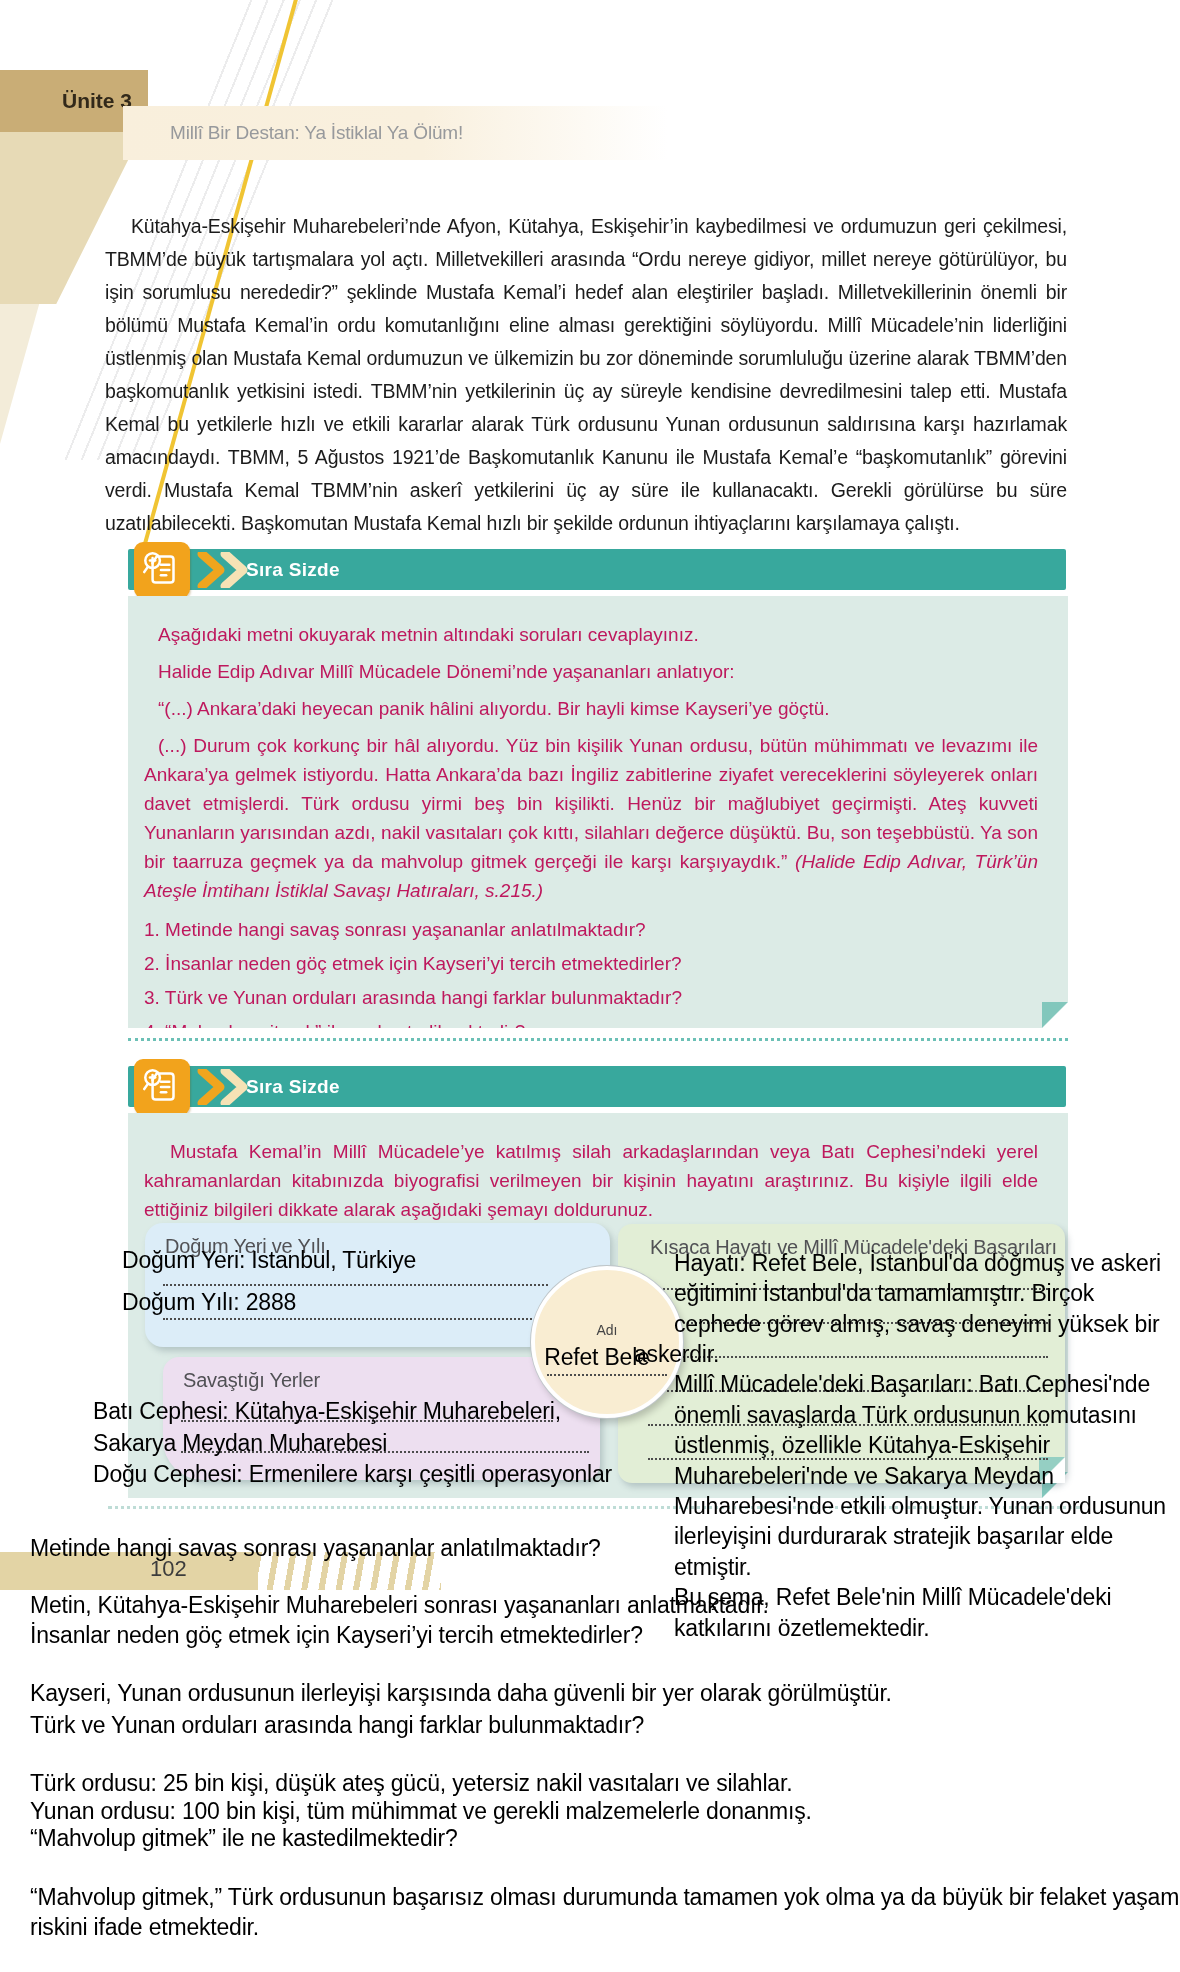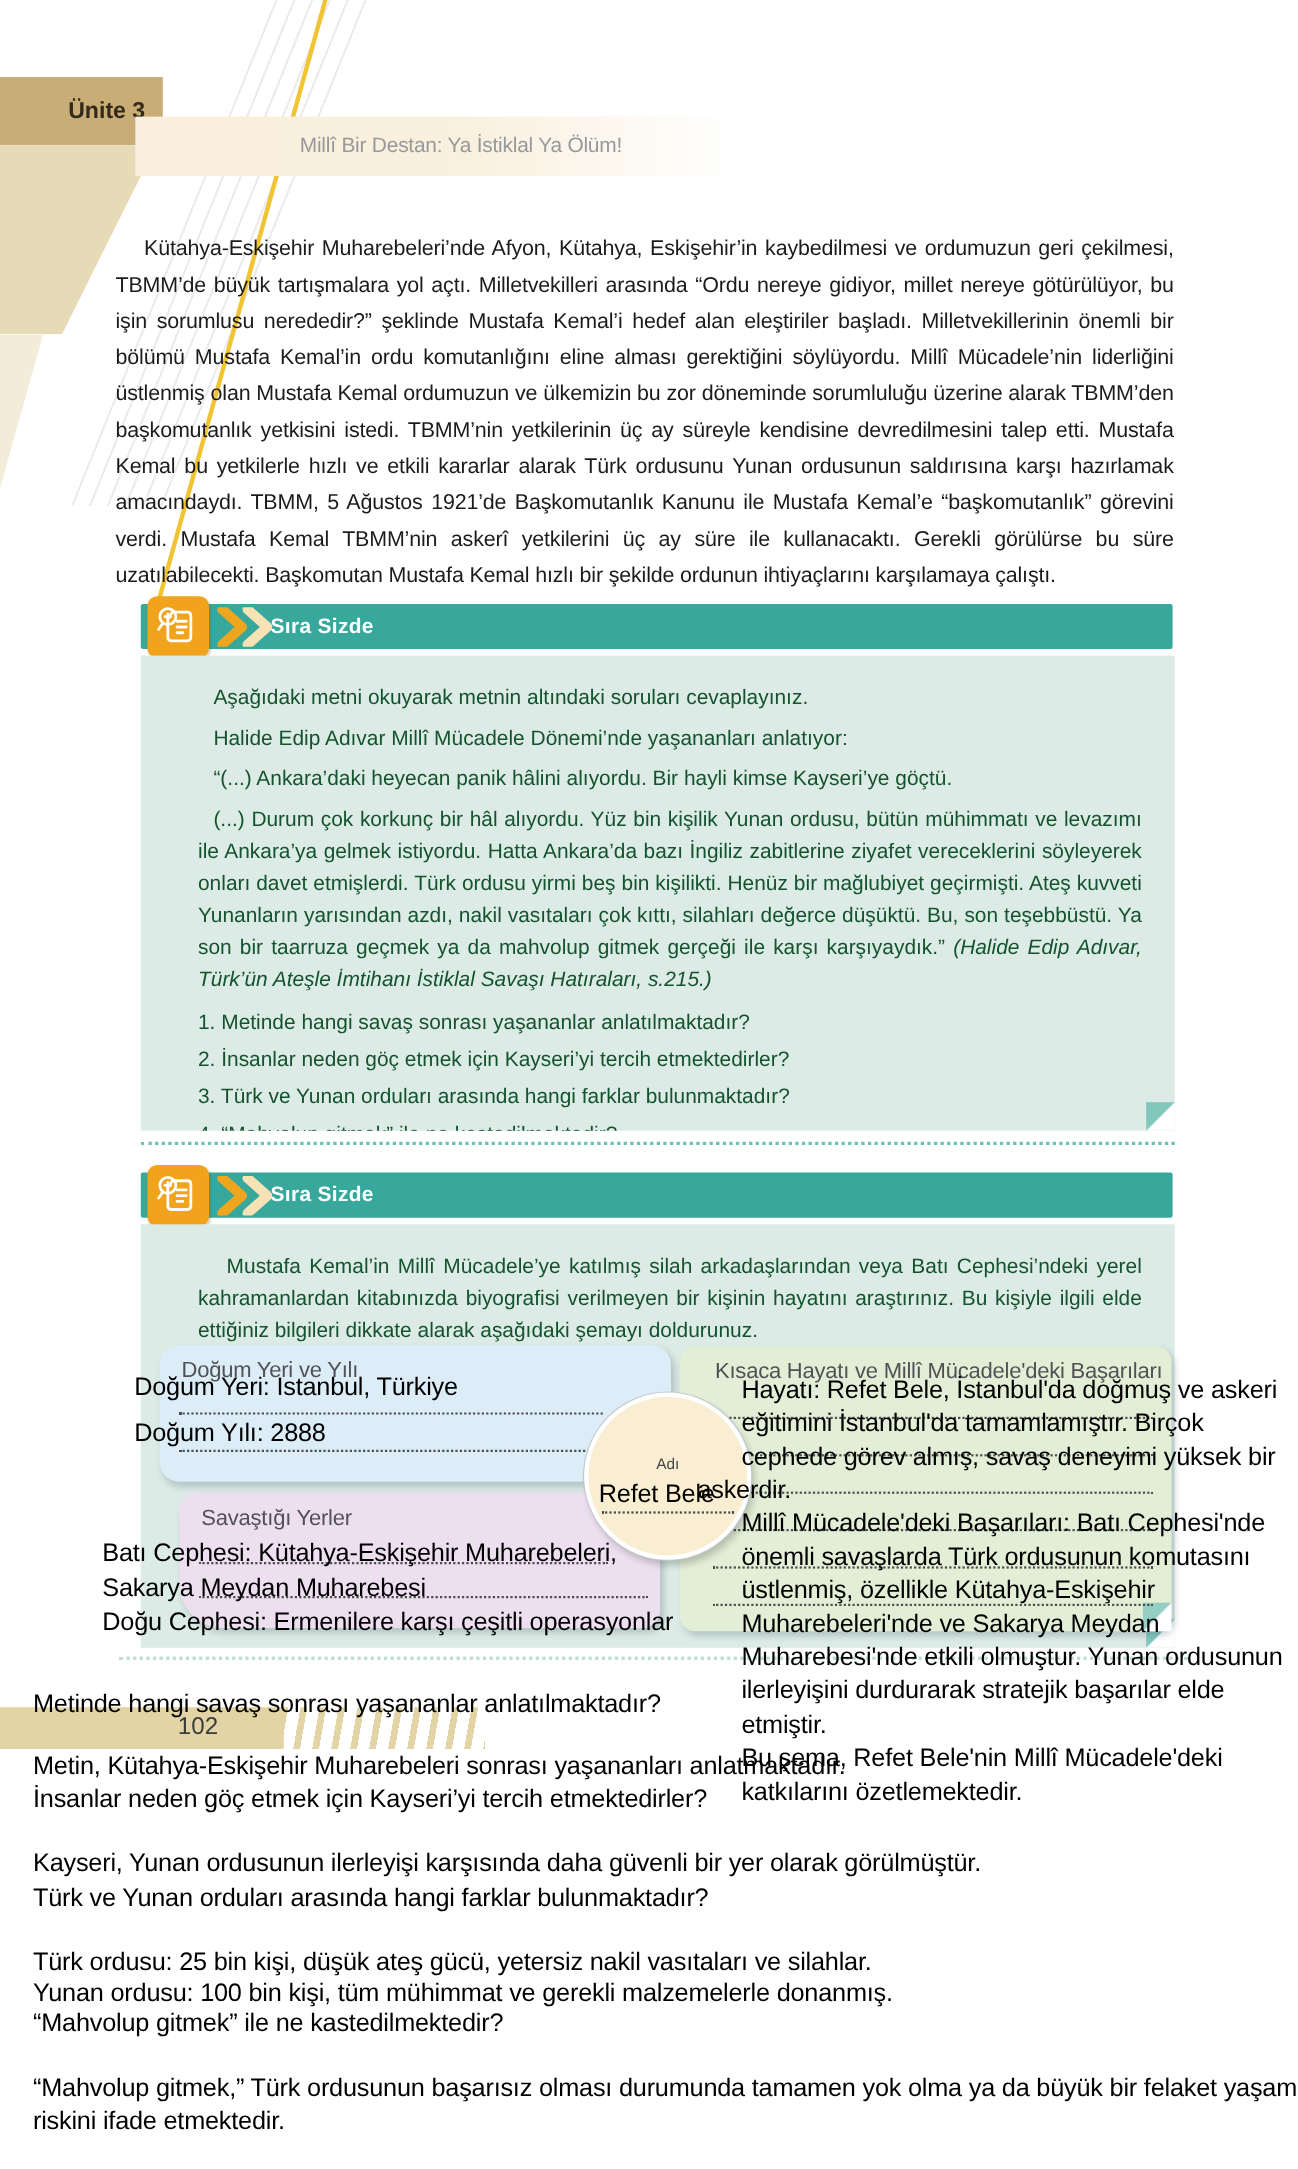--- a/index.html
+++ b/index.html
@@ -14,40 +14,40 @@
   .unit-tab{position:absolute;left:0;top:70px;width:148px;height:62px;background:#c9ad76;
     text-align:right;padding-right:16px;line-height:62px;font-size:21px;font-weight:bold;color:#32291a;}
   .tan-shape{position:absolute;left:0;top:132px;width:148px;height:172px;background:#e7dab6;
     clip-path:polygon(0 0,96% 0,38% 100%,0 100%);}
   .tan-shape2{position:absolute;left:0;top:304px;width:70px;height:140px;background:#f3ecd9;
     clip-path:polygon(0 0,56% 0,0 100%);}
   .yellow-line{position:absolute;left:296px;top:-8px;width:4px;height:575px;background:#f0c433;
     transform:rotate(15.5deg);transform-origin:top center;}
   .title-bar{position:absolute;left:123px;top:106px;width:545px;height:54px;
     background:linear-gradient(to right,#f9efdc 0%,#f9f0de 55%,rgba(249,240,222,0) 100%);}
-  .title-bar span{display:block;padding-left:47px;line-height:54px;font-size:19px;color:#97999c;letter-spacing:-.2px;text-align:center;}
+  .title-bar span{display:block;padding-left:47px;line-height:54px;font-size:19px;color:#97999c;letter-spacing:-.2px;}
 
   
   .main-par{position:absolute;left:105px;top:210px;width:962px;font-size:19.5px;line-height:33px;
     text-align:justify;text-indent:26px;color:#1b1b1b;letter-spacing:-.15px;}
 
   
   .ss-bar{position:absolute;left:128px;width:938px;height:41px;background:#38a89d;border-radius:2px;}
   .ss-label{position:absolute;left:246px;width:200px;height:58px;line-height:41px;color:#ffffff;
     font-weight:bold;font-size:19px;letter-spacing:.3px;}
   .ss-icon{position:absolute;left:134px;width:56px;height:56px;background:#f2a31c;border-radius:9px;
     box-shadow:1px 2px 2px rgba(120,80,0,.25);}
   .ss-icon svg{position:absolute;left:5px;top:5px;}
   .ss-chevrons{position:absolute;left:197px;}
 
   
   .mint-box{position:absolute;left:128px;width:940px;background:#dcebe6;overflow:hidden;}
   .fold{position:absolute;right:0;bottom:0;width:26px;height:26px;
     background:linear-gradient(to top left,#ffffff 0 48%,#82c7bc 52% 100%);}
-  .mint-inner{padding:24px 30px 2px 52px;font-size:19px;line-height:29px;color:#14532d;}
+  .mint-inner{padding:24px 30px 2px 16px;font-size:19px;line-height:29px;color:#be185d;}
   .mint-inner p{margin:0 0 8px 0;text-indent:14px;}
   .mint-inner p.just{text-align:justify;}
   .mint-inner p.just i{font-style:italic;}
   .q-list div{line-height:34px;text-indent:0;}
   .dashed-sep{position:absolute;left:128px;width:940px;border-top:3px dotted #6cc0b6;}
   .dashed-sep2{position:absolute;left:108px;width:972px;border-top:3px dotted #bedcd6;}
 
   
   .dg-box{position:absolute;box-shadow:3px 4px 6px rgba(80,100,110,.28);}
   .dg-box .dg-label{position:absolute;left:20px;top:12px;font-size:20px;color:#515155;letter-spacing:-.2px;}
@@ -64,21 +64,21 @@
   .name-circle .cdot{position:absolute;left:12px;right:12px;top:104px;border-bottom:2.5px dotted #4c4c4c;}
 
   
   .red{position:absolute;color:#000000;font-size:23px;white-space:nowrap;letter-spacing:-.2px;z-index:6;}
   .red-name{width:160px;text-align:center;}
 
   
   .ribbon{position:absolute;left:0;top:1552px;width:258px;height:38px;background:#e3d4a5;}
   .ribbon-stripes{position:absolute;left:256px;top:1552px;width:185px;height:38px;
     background:repeating-linear-gradient(100deg,#e3d4a5 0 6px,rgba(227,212,165,0) 6px 17px);}
-  .page-num{position:absolute;left:150px;top:1556px;width:60px;text-align:center;font-size:22px;color:#3c3c3c;}
+  .page-num{position:absolute;left:150px;top:1556px;width:60px;font-size:22px;color:#3c3c3c;}
 </style>
 </head>
 <body>
 
 <div id="page">
 
   <div class="pinstripes"></div>
   <div class="tan-shape"></div>
   <div class="tan-shape2"></div>
   <div class="yellow-line"></div>

